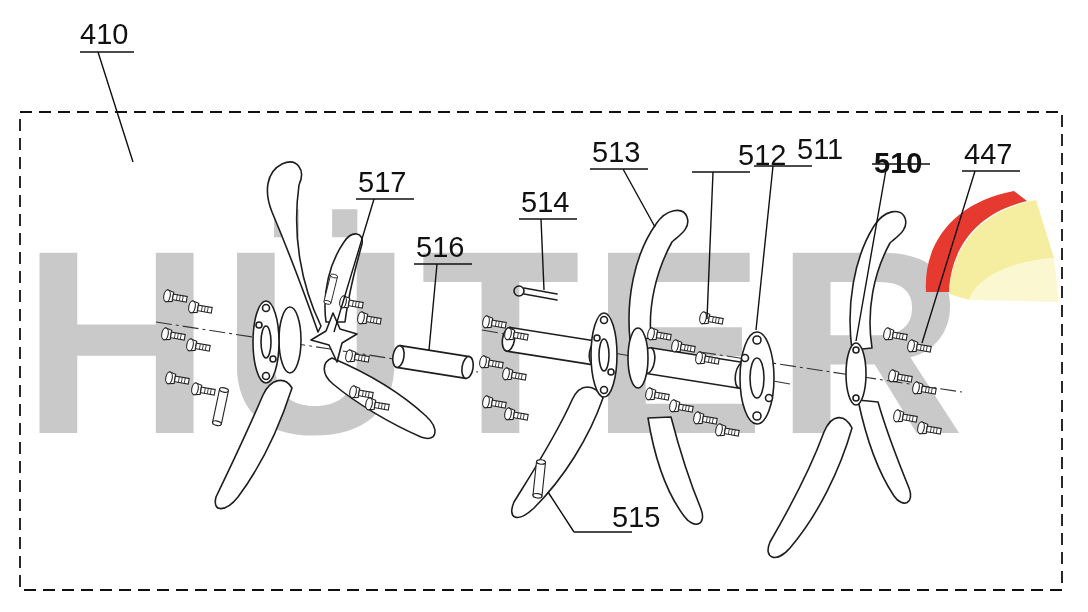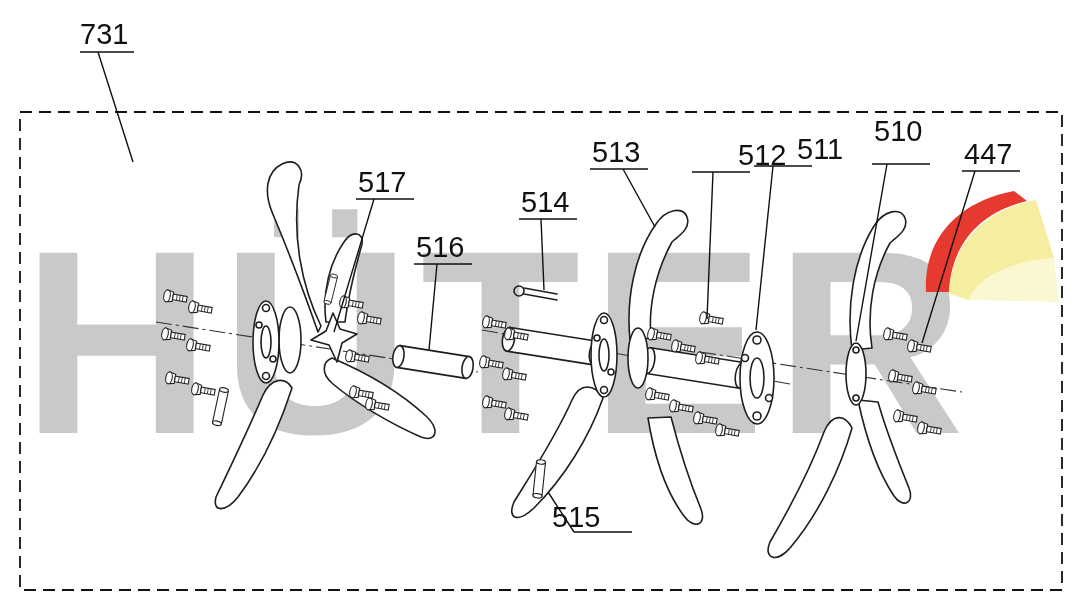--- a/index.html
+++ b/index.html
@@ -185,24 +185,24 @@
       <path class="leader" d="M519 219 H577 M541 219 L544 290"></path>
       <path class="leader" d="M590 169 H648 M623 169 L655 227"></path>
       <path class="leader" d="M692 172 H750 M713 172 L707 319"></path>
       <path class="leader" d="M754 166 H812 M773 166 L756 330"></path>
       <path class="leader" d="M872 164 H930 M887 164 L856 341"></path>
       <path class="leader" d="M962 171 H1020 M975 171 L922 343"></path>
       <path class="leader" d="M574 532 H632 M574 532 L548 492"></path>
     </g>
   </svg>
 
-  <div class="part-label" style="left:80px;top:18px;">731</div>
+  <div class="part-label" style="left:80px;top:18px;">410</div>
   <div class="part-label" style="left:358px;top:166px;">517</div>
   <div class="part-label" style="left:416px;top:231px;">516</div>
   <div class="part-label" style="left:521px;top:186px;text-align:right;">514</div>
   <div class="part-label" style="left:592px;top:136px;">513</div>
   <div class="part-label" style="left:694px;top:139px;margin-left:44px;">512</div>
   <div class="part-label" style="left:756px;top:133px;margin-left:41px;">511</div>
-  <div class="part-label" style="left:874px;top:115px;">510</div>
+  <div class="part-label" style="left:874px;top:147px;font-weight:bold;">510</div>
   <div class="part-label" style="left:964px;top:138px;">447</div>
-  <div class="part-label" style="left:552px;top:501px;">515</div>
+  <div class="part-label" style="left:612px;top:501px;">515</div>
 
 </div>
 
 </body></html>

